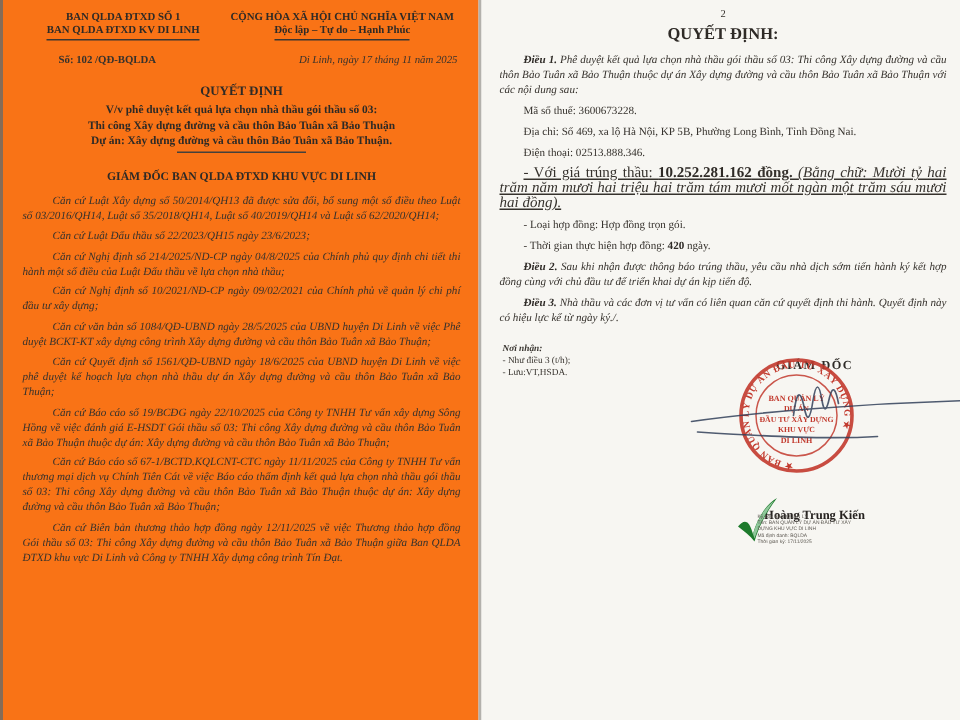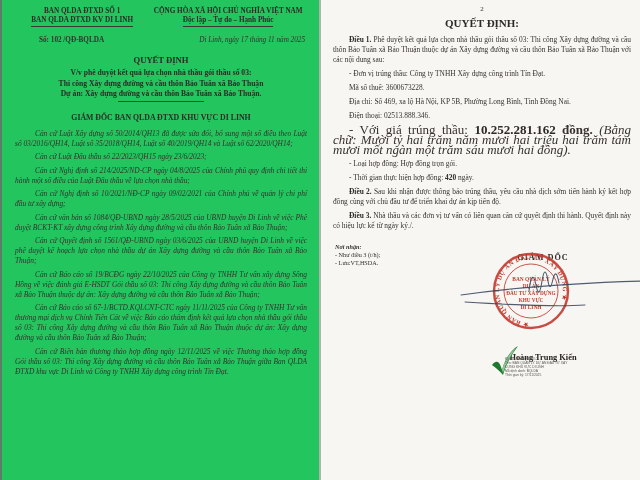--- a/index.html
+++ b/index.html
@@ -1,19 +1,19 @@
 <!DOCTYPE html>
 <html><head>
 <meta charset="utf-8">
 <style>
   html,body{margin:0;padding:0;background:#ffffff;}
   .scan{position:relative;width:640px;height:480px;overflow:hidden;
         font-family:"Liberation Serif","DejaVu Serif",serif;color:#36322d;background:#f5f4f0;}
   .page{position:absolute;top:0;height:480px;box-sizing:border-box;}
-  .page-left{left:0;width:319px;background:#22c55e;padding:7px 12px 0 15px;}
+  .page-left{left:0;width:319px;background:#f97316;padding:7px 12px 0 15px;}
   .page-right{left:321px;width:319px;background:#f7f6f2;padding:5px 9px 0 12px;}
   .edge-strip{position:absolute;left:0;top:0;width:2px;height:480px;background:#6a6a68;opacity:.8;}
   .divider{position:absolute;left:319px;top:0;width:2px;height:480px;background:#b3b1ac;}
 
   
   .hdr{display:flex;text-align:center;font-size:7.2px;line-height:9px;font-weight:bold;color:#2e2a26;}
   .hdr .col-org{width:46%;}
   .hdr .col-nat{width:54%;}
   .u-short{display:inline-block;border-bottom:1px solid #3a3631;padding-bottom:1px;}
   .num-date{display:flex;justify-content:space-between;margin-top:9px;font-size:7.2px;}
@@ -23,24 +23,24 @@
   .title-block .t1{font-size:8.6px;margin-bottom:3px;}
   .title-block .t2,.title-block .t3,.title-block .t4{font-size:7.6px;line-height:10.5px;}
   .center-rule{width:86px;border-bottom:1px solid #45413c;margin:1px auto 0;}
   .authority{text-align:center;font-weight:bold;font-size:7.8px;margin:11px 0 7px;color:#2e2a26;}
   .recitals p{margin:0 0 3.5px;font-style:italic;font-size:7.4px;line-height:10px;
               text-align:justify;text-indent:20px;}
 
   
   .pg-num{text-align:center;font-size:7px;}
   .heading2{text-align:center;font-weight:bold;font-size:11px;margin:4px 0 6px;color:#2e2a26;}
-  .art{font-size:7.4px;line-height:10px;text-align:justify;text-indent:16px;margin:0 0 4px;}
+  .art{font-size:7.4px;line-height:10px;text-align:justify;text-indent:16px;margin:0 0 4px;font-style:italic;}
   .art b{color:#2e2a26;}
   .detail{font-size:7.4px;line-height:10px;margin:0 0 4px;padding-left:16px;}
-  .detail-wrap{font-size:13px;line-height:10px;margin:0 0 4px;text-align:justify;text-indent:16px;}
+  .detail-wrap{font-size:10px;line-height:10px;margin:0 0 4px;text-align:justify;text-indent:16px;text-decoration:underline;}
   .price-val{font-weight:bold;color:#2e2a26;}
   .price-words{font-style:italic;}
   .footer{position:relative;height:190px;margin-top:4px;}
   .recipients{position:absolute;left:2px;top:8px;font-size:6.2px;line-height:8px;}
   .recipients .nn{font-weight:bold;font-style:italic;}
   .signer-title{position:absolute;left:130px;top:18px;width:160px;text-align:center;
                 font-weight:bold;font-size:8.2px;letter-spacing:1px;color:#2e2a26;}
   .stamp{position:absolute;left:158px;top:16px;width:80px;height:80px;z-index:1;}
   .sig-svg{position:absolute;left:0px;top:20px;width:316px;height:66px;z-index:2;}
   .signer-name{position:absolute;left:120px;top:118px;width:180px;text-align:center;
@@ -82,37 +82,36 @@
     </div>
 
     <div class="authority">GIÁM ĐỐC BAN QLDA ĐTXD KHU VỰC DI LINH</div>
 
     <div class="recitals">
       <p>Căn cứ Luật Xây dựng số 50/2014/QH13 đã được sửa đổi, bổ sung một số điều theo Luật số 03/2016/QH14, Luật số 35/2018/QH14, Luật số 40/2019/QH14 và Luật số 62/2020/QH14;</p>
       <p>Căn cứ Luật Đấu thầu số 22/2023/QH15 ngày 23/6/2023;</p>
       <p>Căn cứ Nghị định số 214/2025/ND-CP ngày 04/8/2025 của Chính phủ quy định chi tiết thi hành một số điều của Luật Đấu thầu về lựa chọn nhà thầu;</p>
       <p>Căn cứ Nghị định số 10/2021/NĐ-CP ngày 09/02/2021 của Chính phủ về quản lý chi phí đầu tư xây dựng;</p>
       <p>Căn cứ văn bản số 1084/QĐ-UBND ngày 28/5/2025 của UBND huyện Di Linh về việc Phê duyệt BCKT-KT xây dựng công trình Xây dựng đường và cầu thôn Bảo Tuân xã Bảo Thuận;</p>
-      <p>Căn cứ Quyết định số 1561/QĐ-UBND ngày 03/6/2025 của UBND huyện Di Linh về việc phê duyệt kế hoạch lựa chọn nhà thầu dự án Xây dựng đường và cầu thôn Bảo Tuân xã Bảo Thuận;</p>
+      <p>Căn cứ Quyết định số 1561/QĐ-UBND ngày 18/6/2025 của UBND huyện Di Linh về việc phê duyệt kế hoạch lựa chọn nhà thầu dự án Xây dựng đường và cầu thôn Bảo Tuân xã Bảo Thuận;</p>
       <p>Căn cứ Báo cáo số 19/BCĐG  ngày 22/10/2025 của Công ty TNHH Tư vấn xây dựng Sông Hồng về việc đánh giá E-HSDT Gói thầu số 03: Thi công Xây dựng đường và cầu thôn Bảo Tuân xã Bảo Thuận thuộc dự án: Xây dựng đường và cầu thôn Bảo Tuân xã Bảo Thuận;</p>
       <p>Căn cứ Báo cáo số 67-1/BCTD.KQLCNT-CTC ngày 11/11/2025 của Công ty TNHH Tư vấn thương mại dịch vụ Chính Tiên Cát về việc Báo cáo thẩm định kết quả lựa chọn nhà thầu gói thầu số 03: Thi công Xây dựng đường và cầu thôn Bảo Tuân xã Bảo Thuận thuộc dự án: Xây dựng đường và cầu thôn Bảo Tuân xã Bảo Thuận;</p>
       <p>Căn cứ Biên bản thương thảo hợp đồng ngày 12/11/2025 về việc Thương thảo hợp đồng Gói thầu số 03: Thi công Xây dựng đường và cầu thôn Bảo Tuân xã Bảo Thuận giữa Ban QLDA ĐTXD khu vực Di Linh và Công ty TNHH Xây dựng công trình Tín Đạt.</p>
     </div>
   </div>
 
   <div class="divider"></div>
   <div class="edge-strip"></div>
 
   <div class="page page-right">
     <div class="pg-num">2</div>
     <div class="heading2">QUYẾT ĐỊNH:</div>
 
     <p class="art"><b>Điều 1.</b><span> Phê duyệt kết quả lựa chọn nhà thầu gói thầu số 03: Thi công Xây dựng đường và cầu thôn Bảo Tuân xã Bảo Thuận thuộc dự án Xây dựng đường và cầu thôn Bảo Tuân xã Bảo Thuận với các nội dung sau:</span></p>
 
-    <p class="detail">- Đơn vị trúng thầu: Công ty TNHH Xây dựng công trình Tín Đạt.</p>
     <p class="detail">Mã số thuế: 3600673228.</p>
     <p class="detail">Địa chỉ: Số 469, xa lộ Hà Nội, KP 5B, Phường Long Bình, Tỉnh Đồng Nai.</p>
     <p class="detail">Điện thoại: 02513.888.346.</p>
 
     <p class="detail-wrap"><span>- Với giá trúng thầu: </span><span class="price-val">10.252.281.162</span><b> đồng. </b><span class="price-words">(Bằng chữ: Mười tỷ hai trăm năm mươi hai triệu hai trăm tám mươi mốt ngàn một trăm sáu mươi hai đồng).</span></p>
 
     <p class="detail">- Loại hợp đồng: Hợp đồng trọn gói.</p>
     <p class="detail"><span>- Thời gian thực hiện hợp đồng: </span><span class="price-val">420</span><span> ngày.</span></p>
 
     <p class="art"><b>Điều 2.</b><span> Sau khi nhận được thông báo trúng thầu, yêu cầu nhà dịch sớm tiến hành ký kết hợp đồng cùng với chủ đầu tư để triển khai dự án kịp tiến độ.</span></p>

